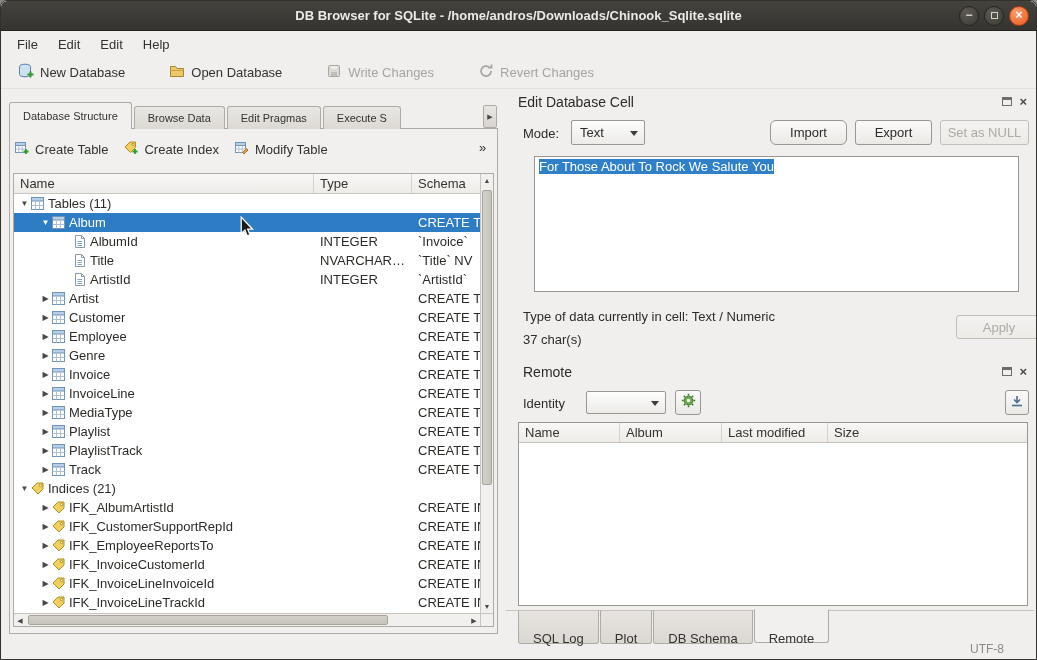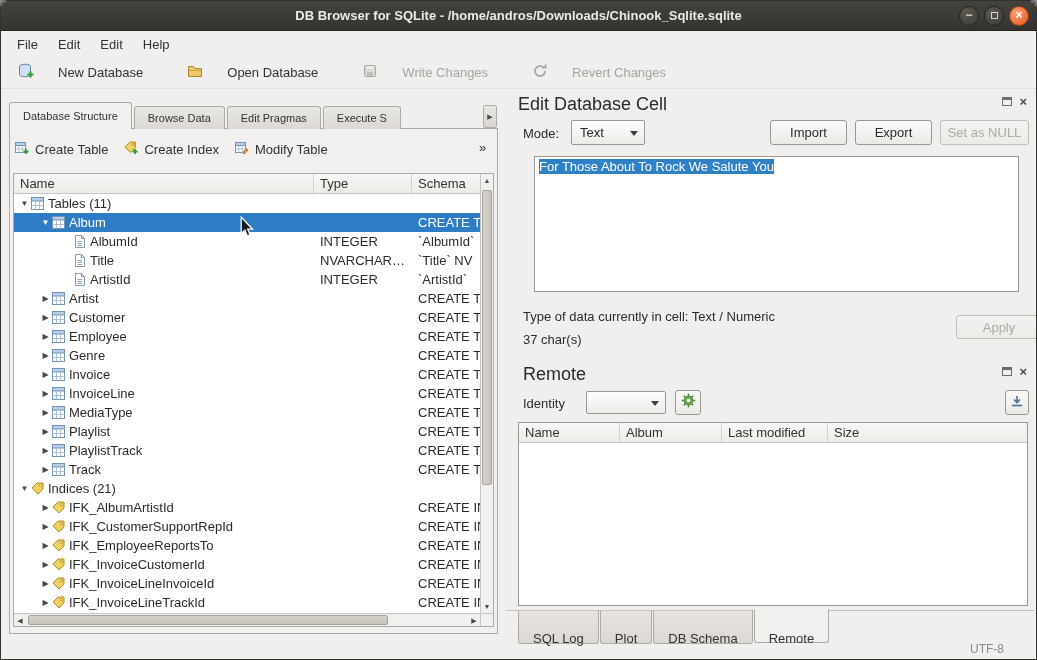--- a/index.html
+++ b/index.html
@@ -15,21 +15,21 @@
   .winbtn { width:20px; height:20px; border-radius:50%; border:1px solid #26241f;
     background:radial-gradient(circle at 35% 30%, #5d5a53, #3b3934);
     color:#dcd9d4; font-size:12px; line-height:17px; text-align:center; }
   .winbtn.close { background:radial-gradient(circle at 35% 30%, #fa9e6b, #e8591f); border-color:#a63d12; color:#fff; }
   .maxsquare { display:inline-block; width:7px; height:7px; border:1px solid #d5d2cc; margin-top:5px; }
 
   
   #menubar { position:absolute; top:30px; left:0; right:0; height:26px; display:flex; align-items:center; padding-left:6px; }
   .menu-item { padding:3px 10px; font-size:13px; color:#33322f; }
   #toolbar { position:absolute; top:56px; left:0; right:0; height:32px; display:flex; align-items:center; padding-left:8px; gap:6px; border-bottom:1px solid #e4e1dd; }
-  .tbtn { display:flex; align-items:center; gap:24px; padding:4px 9px; font-size:13px; color:#33322f;justify-content:space-between; }
+  .tbtn { display:flex; align-items:center; gap:6px; padding:4px 9px; font-size:13px; color:#33322f;justify-content:space-between; }
   .tbtn.disabled { color:#a7a49f; }
   .tsep { width:14px; }
 
   
   #left-tabbar { position:absolute; left:8px; top:101px; width:474px; height:27px; display:flex; align-items:flex-end; overflow:hidden; z-index:4; }
   .tab { height:23px; line-height:22px; padding:0 13px; font-size:11px; color:#33322f; white-space:nowrap;
     background:linear-gradient(#e9e7e3,#dcd9d4); border:1px solid #aeaba5; border-bottom:none; border-radius:3px 3px 0 0; margin-right:2px; }
   .tab.active { height:27px; line-height:26px; background:#f1f0ee; }
   #tab-scroll { position:absolute; left:482px; top:104px; width:14px; height:23px; background:linear-gradient(#e9e7e3,#d8d5d0);
     border:1px solid #aeaba5; border-radius:2px; font-size:7px; color:#4a4845; text-align:center; line-height:21px; z-index:4; }
@@ -59,21 +59,21 @@
 
   
   .vscroll { position:absolute; top:0; right:0; width:13px; bottom:13px; background:#f1f0ee; border-left:1px solid #c8c5c0; }
   .hscroll { position:absolute; left:0; right:13px; bottom:0; height:13px; background:#f1f0ee; border-top:1px solid #c8c5c0; }
   .scroll-corner { position:absolute; right:0; bottom:0; width:13px; height:13px; background:#f1f0ee; border-left:1px solid #c8c5c0; border-top:1px solid #c8c5c0; }
   .sarrow { position:absolute; font-size:7px; color:#4a4845; width:12px; height:13px; text-align:center; line-height:13px; }
   .vthumb { position:absolute; left:1px; width:10px; background:linear-gradient(90deg,#d4d1cb,#c6c3bd); border:1px solid #a6a39d; border-radius:2px; }
   .hthumb { position:absolute; top:1px; height:10px; background:linear-gradient(#d4d1cb,#c6c3bd); border:1px solid #a6a39d; border-radius:2px; }
 
   
-  .dock-title { position:absolute; font-size:18px; color:#2c2b28; }
+  .dock-title { position:absolute; font-size:14px; color:#2c2b28; }
   .dock-btns { position:absolute; display:flex; gap:7px; align-items:center; }
   .float-ico { width:10px; height:9px; border:1px solid #6f6d69; border-top:3px solid #6f6d69; display:inline-block; }
   .close-ico { font-size:13px; font-weight:bold; color:#4a4845; line-height:11px; }
   .label13 { position:absolute; font-size:13px; color:#2c2b28; }
   .combo { position:absolute; background:linear-gradient(#fdfdfc,#ecebe8); border:1px solid #9a9792; border-radius:2px; }
   .combo .val { position:absolute; left:8px; top:0; bottom:0; font-size:13px; color:#2c2b28; line-height:23px; }
   .combo .arr { position:absolute; right:6px; top:50%; margin-top:-2px; width:0; height:0;
     border-left:4px solid transparent; border-right:4px solid transparent; border-top:5px solid #3f3d3a; }
   .btn { position:absolute; height:25px; background:linear-gradient(#fbfaf9,#ebe9e6); border:1px solid #9a9792; border-radius:3px;
     font-size:13px; color:#2c2b28; text-align:center; line-height:23px; }
@@ -244,21 +244,21 @@
             <span class="ticon">
               <svg width="13" height="13" viewBox="0 0 13 13">
                 <path d="M2.5 0.5 h6 l3 3 v9 h-9 z" fill="#fff" stroke="#8a98a8"></path>
                 <path d="M8.5 0.5 v3 h3" fill="none" stroke="#8a98a8"></path>
                 <path d="M4.5 6.5 h4.5 M4.5 8.5 h4.5 M4.5 10.5 h4.5" stroke="#7ea6d0"></path>
               </svg>
             </span>
             <span class="tlabel">AlbumId</span>
           </div>
           <div class="cell-type">INTEGER</div>
-          <div class="cell-schema">`AlbumId`</div>
+          <div class="cell-schema">`Invoice`</div>
         </div>
         <div class="tree-row">
           <div class="cell-name">
             <span style="width: 46px; flex: 0 0 auto;"></span>
             <span class="tw"></span>
             <span class="ticon">
               <svg width="13" height="13" viewBox="0 0 13 13">
                 <path d="M2.5 0.5 h6 l3 3 v9 h-9 z" fill="#fff" stroke="#8a98a8"></path>
                 <path d="M8.5 0.5 v3 h3" fill="none" stroke="#8a98a8"></path>
                 <path d="M4.5 6.5 h4.5 M4.5 8.5 h4.5 M4.5 10.5 h4.5" stroke="#7ea6d0"></path>
@@ -570,21 +570,21 @@
   <div class="dock-btns" style="right:9px; top:95px;">
     <span class="float-ico"></span>
     <span class="close-ico">×</span>
   </div>
 
   <div class="label13" style="left:522px; top:125px;">Mode:</div>
   <div class="combo" style="left:570px; top:119px; width:74px; height:25px;">
     <span class="val">Text</span>
     <span class="arr"></span>
   </div>
-  <div class="btn" style="left:769px; top:119px; width:77px;">Import</div>
+  <div class="btn" style="left:769px; top:119px; width:77px;border-radius:6px;">Import</div>
   <div class="btn" style="left:854px; top:119px; width:77px;">Export</div>
   <div class="btn disabled" style="left:939px; top:119px; width:89px;">Set as NULL</div>
 
   <div id="cell-editor">
     <span class="sel">For Those About To Rock We Salute You</span>
   </div>
 
   <div class="label13" style="left:522px; top:308px;">Type of data currently in cell: Text / Numeric</div>
   <div class="label13" style="left:522px; top:331px;">37 char(s)</div>
   <div class="btn disabled" style="left:955px; top:314px; width:86px; height:24px;">Apply</div>

